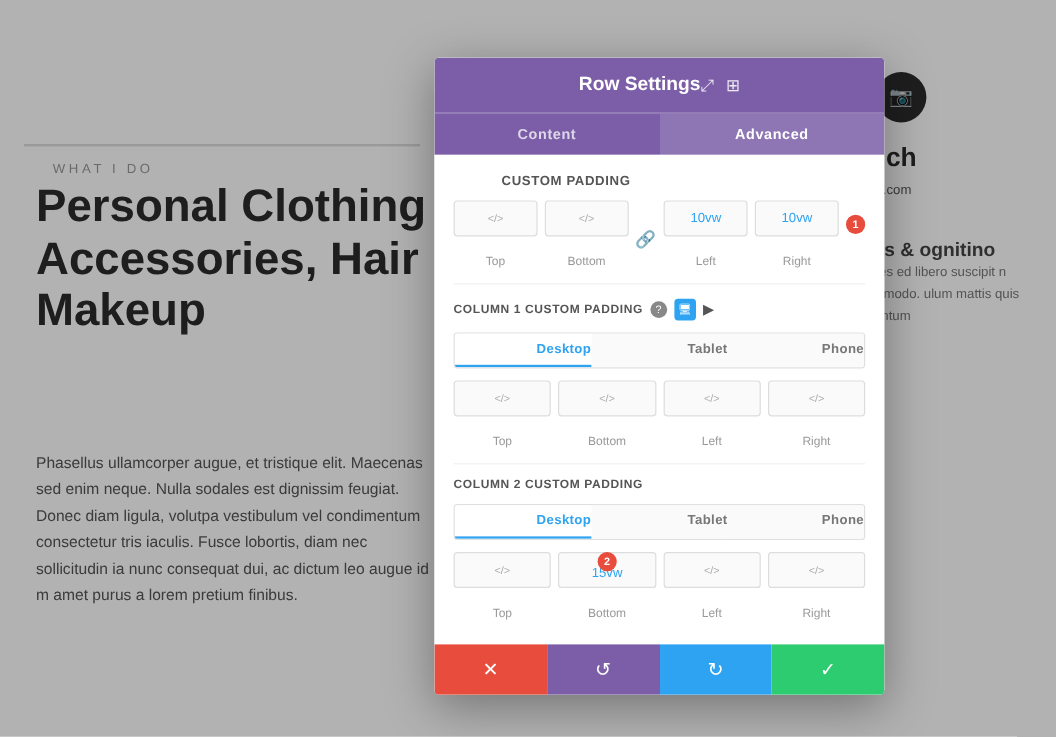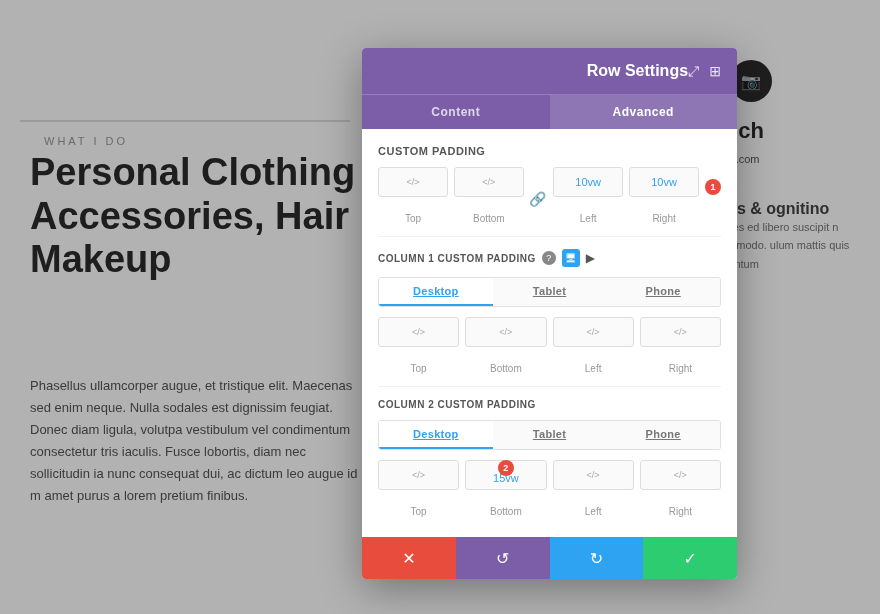--- a/index.html
+++ b/index.html
@@ -136,21 +136,21 @@
       z-index: 20;
       overflow: hidden;
     }
 
     
     .modal-header {
       background: #7b5ea7;
       padding: 14px 16px;
       display: flex;
       align-items: center;
-      justify-content: flex-end;
+      justify-content: center;
     }
 
     .modal-title {
       color: #fff;
       font-size: 16px;
       font-weight: 600;
     }
 
     .modal-header-icons {
       display: flex;
@@ -195,20 +195,21 @@
     }
 
     
     .section-label {
       font-size: 11px;
       font-weight: 700;
       color: #555;
       text-transform: uppercase;
       letter-spacing: 0.5px;
       margin-bottom: 10px;
+      margin-left: 40px;
     }
 
     
     .padding-row {
       display: flex;
       gap: 6px;
       margin-bottom: 4px;
     }
 
     .padding-input-group {
@@ -324,28 +325,27 @@
       display: flex;
       border: 1px solid #e0e0e0;
       border-radius: 3px;
       overflow: hidden;
       margin-bottom: 10px;
     }
 
     .device-tab {
       flex: 1;
       padding: 7px 0;
-      text-align: center;
+      text-align: right;
       font-size: 11px;
       font-weight: 600;
       color: #777;
       cursor: pointer;
       background: #fafafa;
       letter-spacing: 0.3px;
-      text-decoration: underline;
     }
 
     .device-tab.active {
       background: #fff;
       color: #2ea3f2;
       border-bottom: 2px solid #2ea3f2;
     }
 
     
     .code-icon {

